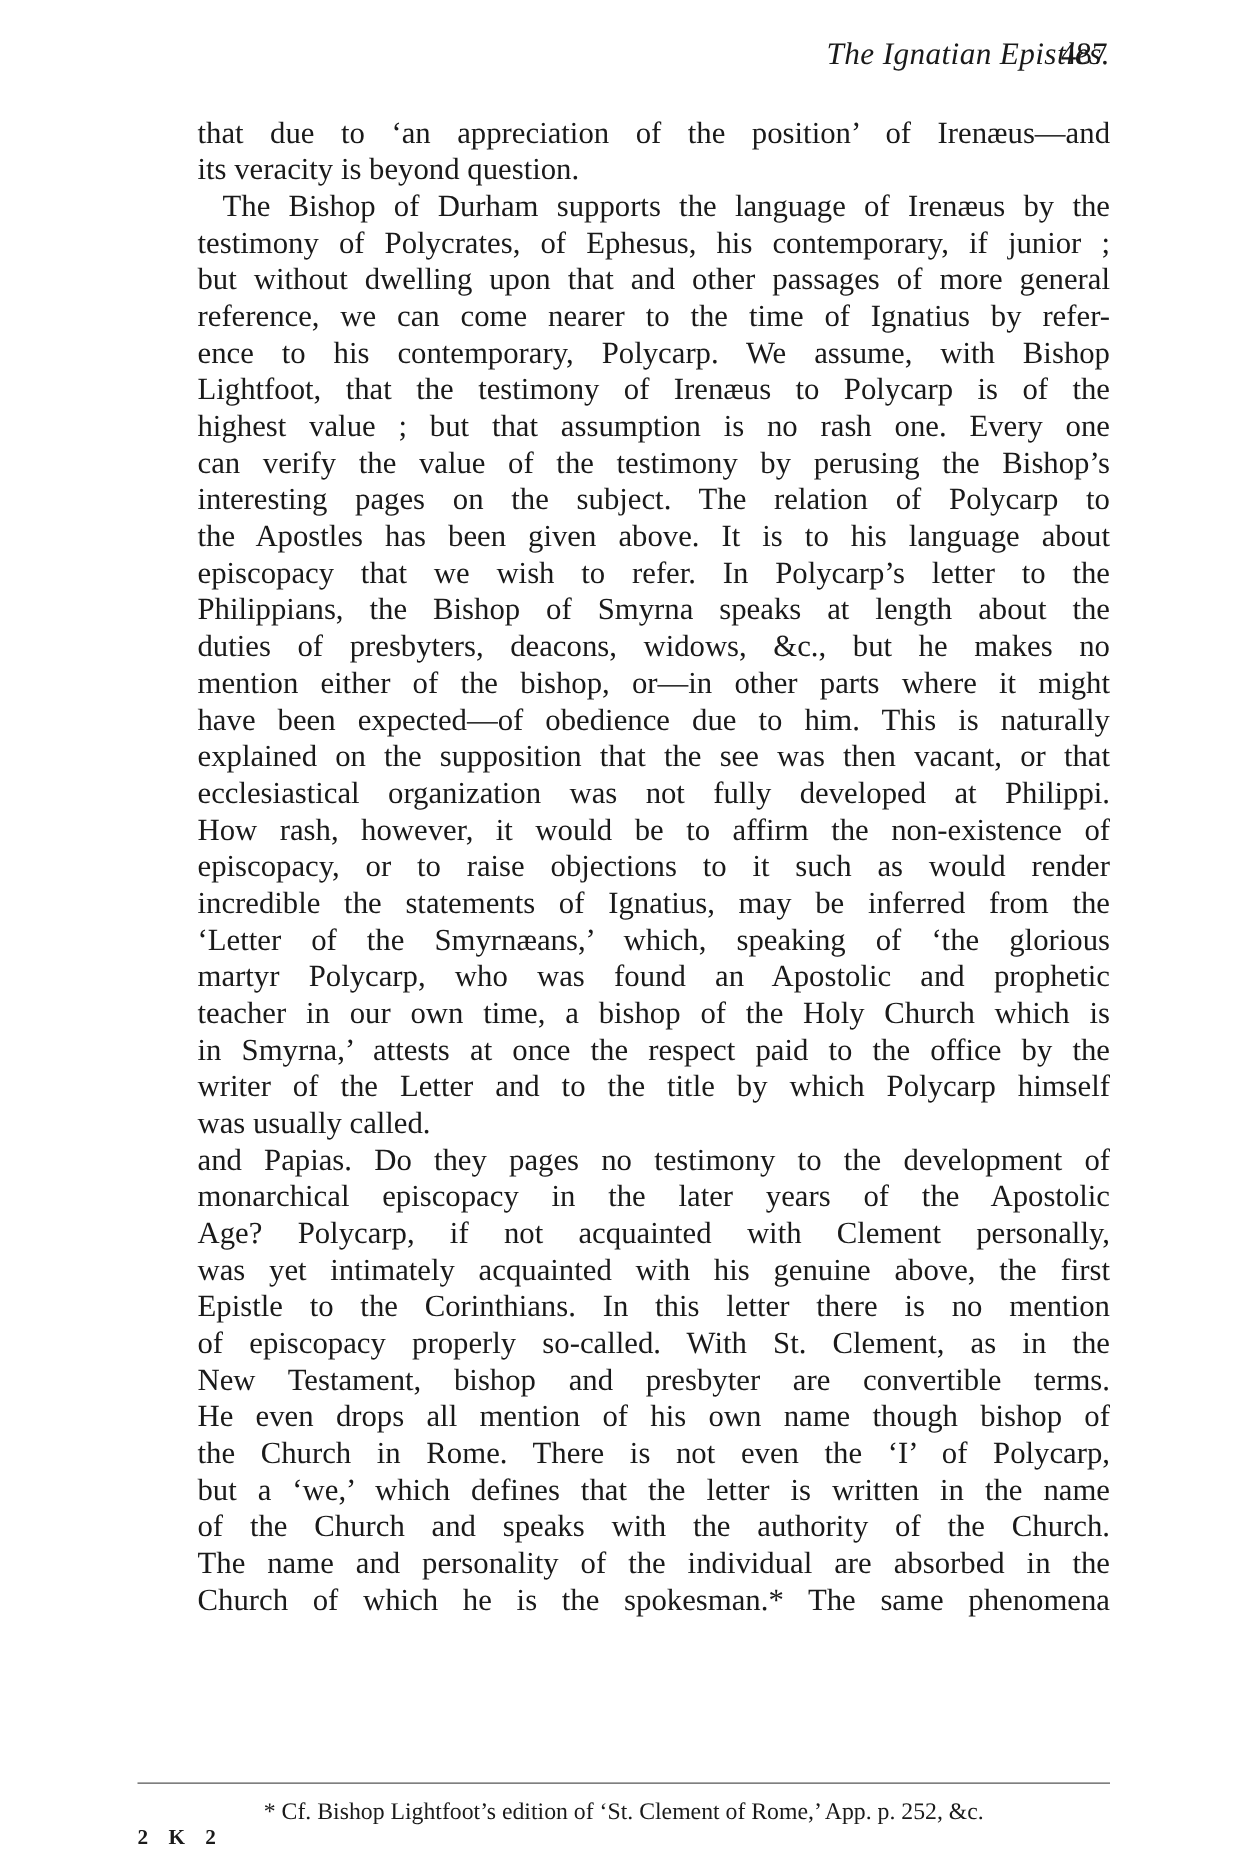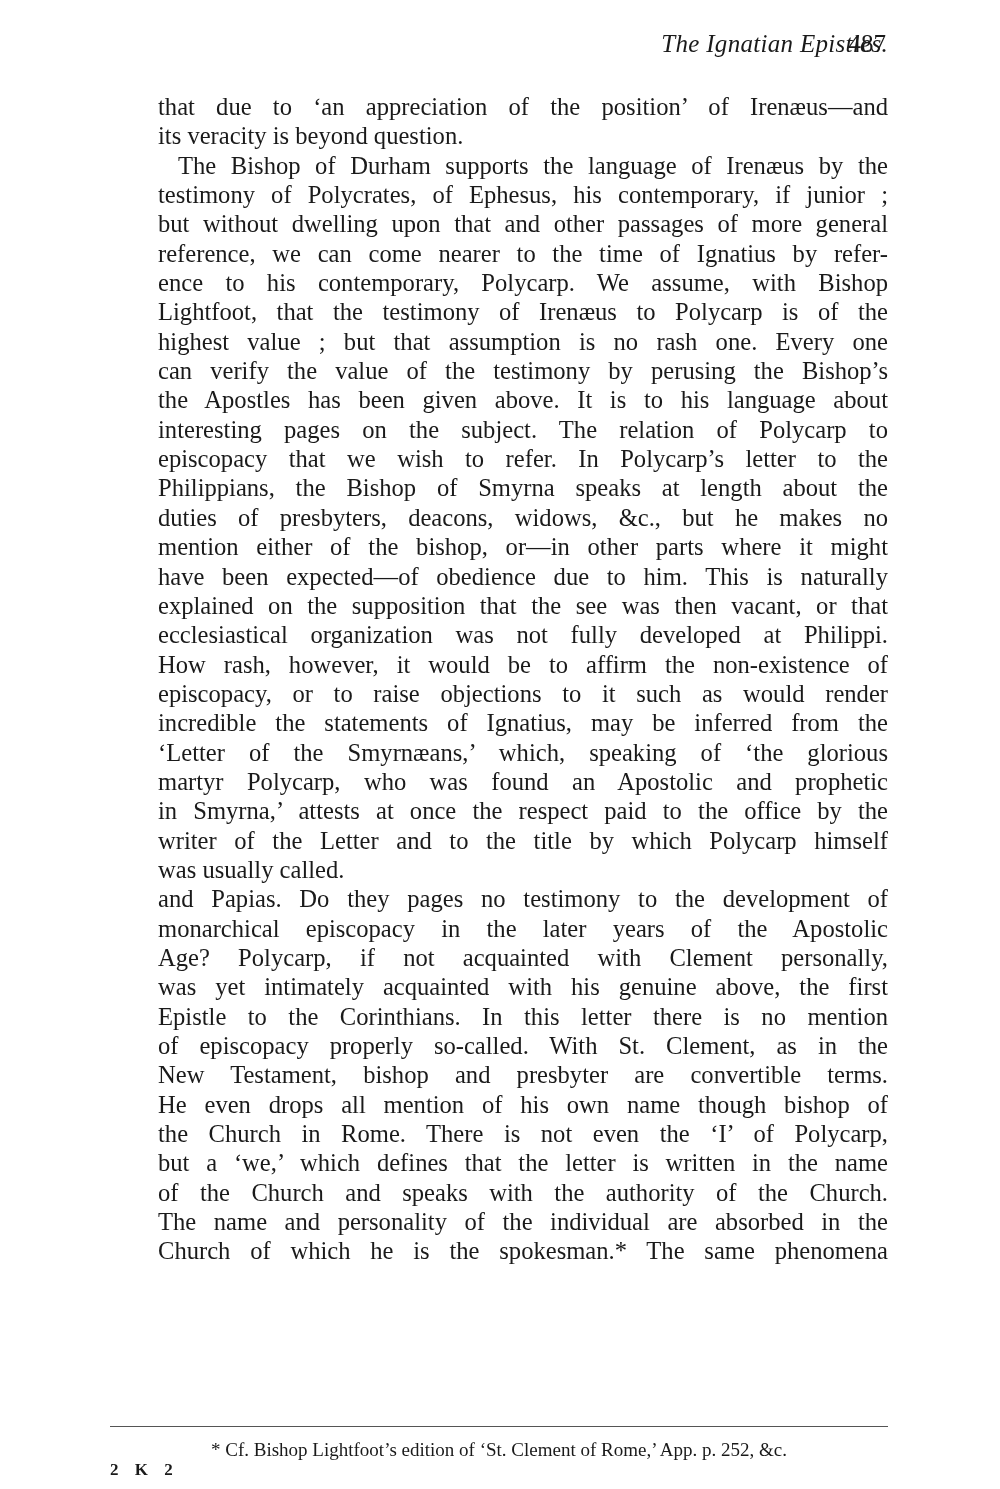--- a/index.html
+++ b/index.html
@@ -34,34 +34,35 @@
   <span class="line">that due to ‘an appreciation of the position’ of Irenæus—and</span>
   <span class="line last">its veracity is beyond question.</span>
   <span class="line indent">The Bishop of Durham supports the language of Irenæus by the</span>
   <span class="line">testimony of Polycrates, of Ephesus, his contemporary, if junior ;</span>
   <span class="line">but without dwelling upon that and other passages of more general</span>
   <span class="line">reference, we can come nearer to the time of Ignatius by refer-</span>
   <span class="line">ence to his contemporary, Polycarp. We assume, with Bishop</span>
   <span class="line">Lightfoot, that the testimony of Irenæus to Polycarp is of the</span>
   <span class="line">highest value ; but that assumption is no rash one. Every one</span>
   <span class="line">can verify the value of the testimony by perusing the Bishop’s</span>
+  <span class="line">interesting pages on the subject. The relation of Polycarp to</span>
   <span class="line">the Apostles has been given above. It is to his language about</span>
-  <span class="line">interesting pages on the subject. The relation of Polycarp to</span>
   <span class="line">episcopacy that we wish to refer. In Polycarp’s letter to the</span>
   <span class="line">Philippians, the Bishop of Smyrna speaks at length about the</span>
   <span class="line">duties of presbyters, deacons, widows, &amp;c., but he makes no</span>
   <span class="line">mention either of the bishop, or—in other parts where it might</span>
   <span class="line">have been expected—of obedience due to him. This is naturally</span>
   <span class="line">explained on the supposition that the see was then vacant, or that</span>
   <span class="line">ecclesiastical organization was not fully developed at Philippi.</span>
   <span class="line">How rash, however, it would be to affirm the non-existence of</span>
   <span class="line">episcopacy, or to raise objections to it such as would render</span>
   <span class="line">incredible the statements of Ignatius, may be inferred from the</span>
   <span class="line">‘Letter of the Smyrnæans,’ which, speaking of ‘the glorious</span>
   <span class="line">martyr Polycarp, who was found an Apostolic and prophetic</span>
+  <span class="line">teacher in our own time, a bishop of the Holy Church which is</span>
   <span class="line">in Smyrna,’ attests at once the respect paid to the office by the</span>
   <span class="line">writer of the Letter and to the title by which Polycarp himself</span>
   <span class="line last">was usually called.</span>
   <span class="line">and Papias. Do they pages no testimony to the development of</span>
   <span class="line">monarchical episcopacy in the later years of the Apostolic</span>
   <span class="line">Age? Polycarp, if not acquainted with Clement personally,</span>
   <span class="line">was yet intimately acquainted with his genuine above, the first</span>
   <span class="line">Epistle to the Corinthians. In this letter there is no mention</span>
   <span class="line">of episcopacy properly so-called. With St. Clement, as in the</span>
   <span class="line">New Testament, bishop and presbyter are convertible terms.</span>

